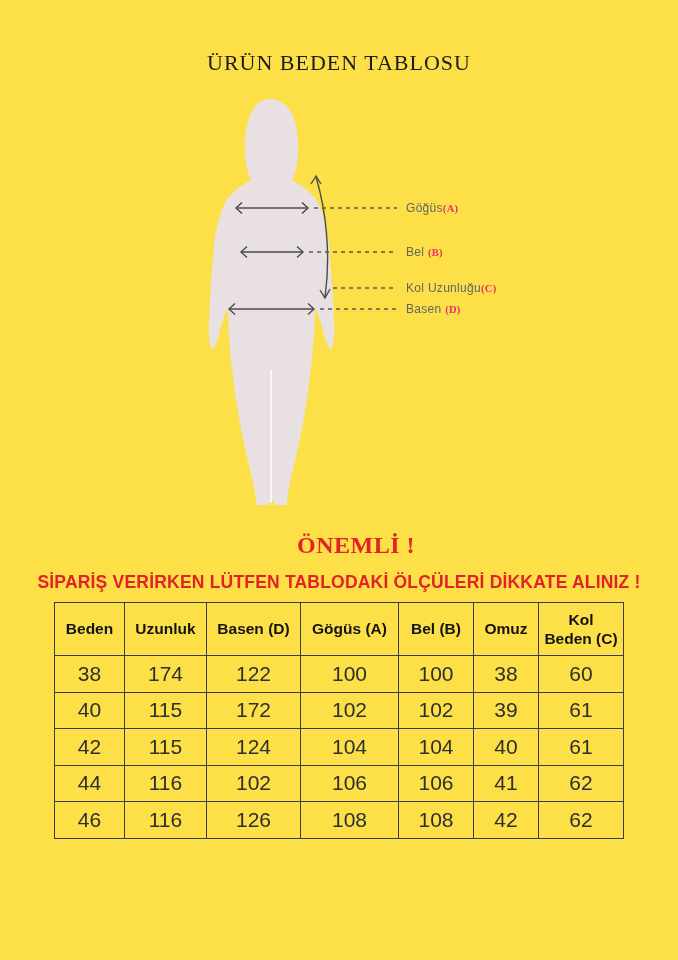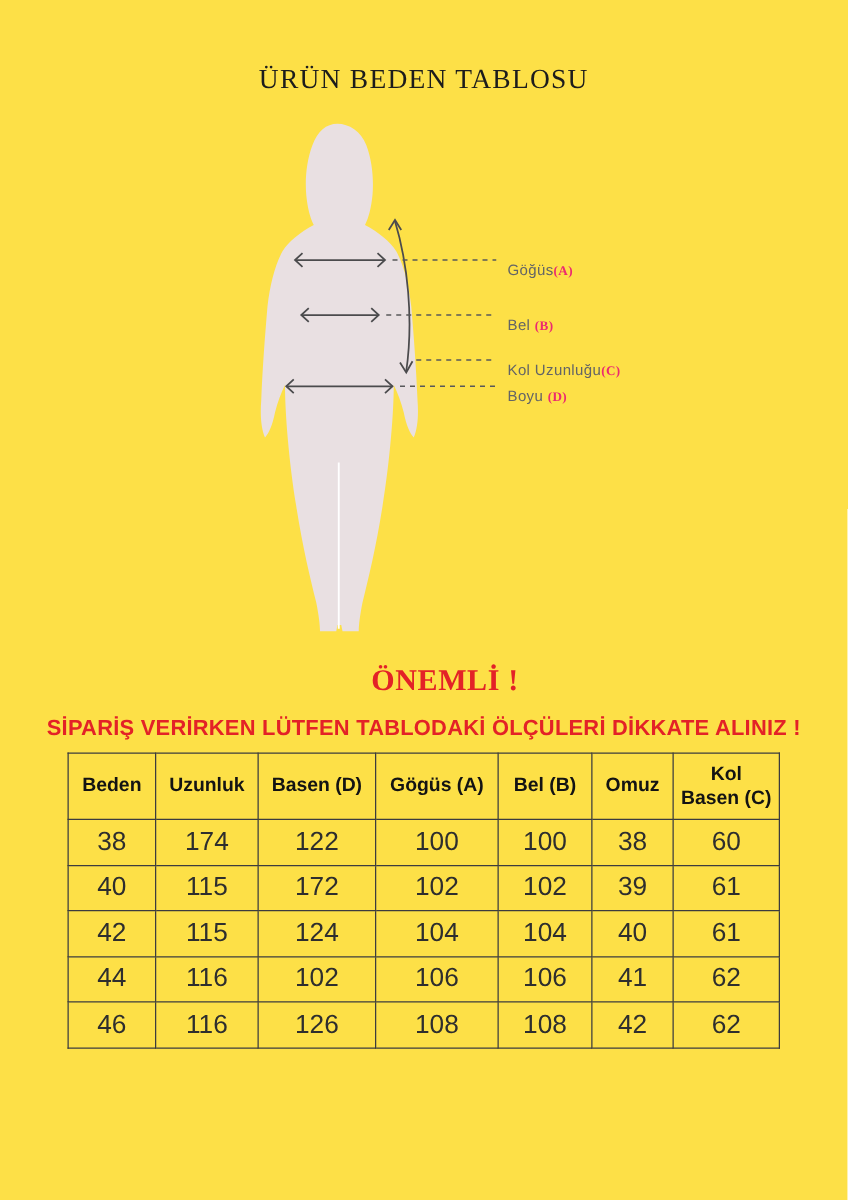--- a/index.html
+++ b/index.html
@@ -3,21 +3,21 @@
 <meta charset="utf-8">
 <style>
   html,body{margin:0;padding:0;background:#fff;}
   .page{position:relative;width:678px;height:960px;background:#fde047;overflow:hidden;
         font-family:"Liberation Sans",sans-serif;}
   .page-title{position:absolute;top:50px;left:0;width:678px;text-align:center;
         font-family:"Liberation Serif",serif;font-size:22px;font-weight:400;
         letter-spacing:1px;color:#1c1c1c;margin:0;}
   .diagram-svg{position:absolute;left:0;top:0;width:678px;height:960px;pointer-events:none;}
   .m-label{position:absolute;left:406px;transform:translateY(-50%);
-        font-size:12px;color:#636466;letter-spacing:0.3px;white-space:nowrap;margin-top:8px;}
+        font-size:12px;color:#636466;letter-spacing:0.3px;white-space:nowrap;}
   .m-label .letter{font-family:"Liberation Serif",serif;font-size:10.5px;font-weight:bold;color:#ec2a70;}
   .notice-heading{position:absolute;top:532px;left:0;width:678px;text-align:center;margin:0;
         font-family:"Liberation Serif",serif;font-weight:bold;font-size:24px;color:#e32227;letter-spacing:0.5px;padding-left:17px;}
   .notice-subheading{position:absolute;top:572px;left:0;width:678px;text-align:center;margin:0;
         font-family:Liberation Sans, sans-serif;font-weight:bold;font-size:17.5px;color:#e32227;letter-spacing:0.2px;}
   table.size-table{position:absolute;left:54px;top:602px;border-collapse:collapse;table-layout:fixed;}
   .size-table th,.size-table td{border:1.5px solid #3c3c3e;text-align:center;vertical-align:middle;padding:0;}
   .size-table th{height:52px;font-size:15.5px;font-weight:bold;color:#131313;white-space:pre-line;line-height:1.25;}
   .size-table td{height:35.5px;font-size:21px;font-weight:400;color:#2e2e2e;}
 </style>
@@ -95,21 +95,21 @@
   <div class="m-label" style="top:208px">
     <span>Göğüs</span><span class="letter">(A)</span>
   </div>
   <div class="m-label" style="top:252px">
     <span>Bel </span><span class="letter">(B)</span>
   </div>
   <div class="m-label" style="top:288px">
     <span>Kol Uzunluğu</span><span class="letter">(C)</span>
   </div>
   <div class="m-label" style="top:309px">
-    <span>Boyu </span><span class="letter">(D)</span>
+    <span>Basen </span><span class="letter">(D)</span>
   </div>
 
   <p class="notice-heading">ÖNEMLİ !</p>
   <p class="notice-subheading">SİPARİŞ VERİRKEN LÜTFEN TABLODAKİ ÖLÇÜLERİ DİKKATE ALINIZ !</p>
 
   <table class="size-table">
     <colgroup>
       <col style="width:70px">
         <col style="width:82px">
         <col style="width:94px">
@@ -120,21 +120,21 @@
     </colgroup>
     <thead>
       <tr>
         <th>Beden</th>
         <th>Uzunluk</th>
         <th>Basen (D)</th>
         <th>Gögüs (A)</th>
         <th>Bel (B)</th>
         <th>Omuz</th>
         <th>Kol
-Basen (C)</th>
+Beden (C)</th>
       </tr>
     </thead>
     <tbody>
       <tr>
         <td>38</td>
         <td>174</td>
         <td>122</td>
         <td>100</td>
         <td>100</td>
         <td>38</td>

